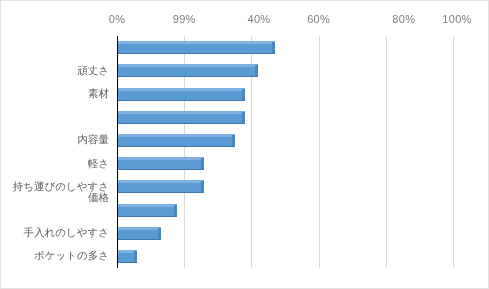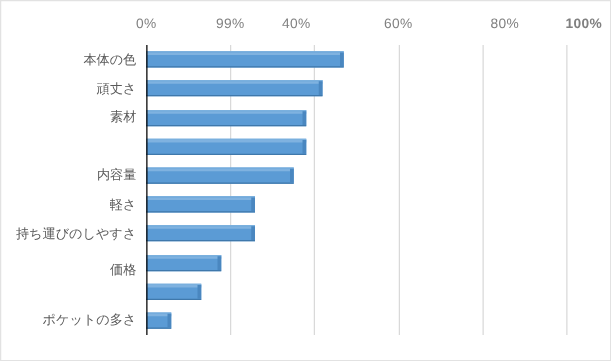--- a/index.html
+++ b/index.html
@@ -114,34 +114,34 @@
   }
 </style>
 </head>
 <body>
 
 <div id="chart-frame">
 
   <div id="x-axis-labels">
       <span class="x-tick-label" style="left: 0px;">0%</span>
       <span class="x-tick-label" style="left: 67.2px;">99%</span>
-      <span class="x-tick-label" style="left: 120px;">40%</span>
+      <span class="x-tick-label" style="left: 142px;">40%</span>
       <span class="x-tick-label" style="left: 201.6px;">60%</span>
       <span class="x-tick-label" style="left: 268.8px; margin-left: 18px;">80%</span>
-      <span class="x-tick-label" style="left: 350px; font-weight: bold;">100%</span>
+      <span class="x-tick-label" style="left: 340px;">100%</span>
     </div>
 
   <div id="y-axis-labels">
-      <div class="y-cat-label" style="top: 11.6px;">本体の色</div>
       <div class="y-cat-label" style="top: 34.8px;">頑丈さ</div>
       <div class="y-cat-label" style="top: 58px; font-family: Liberation Serif, serif;">素材</div>
       <div class="y-cat-label" style="top: 104.4px; margin-left: 12px;">内容量</div>
       <div class="y-cat-label" style="top: 127.6px; padding-left: 16px;">軽さ</div>
       <div class="y-cat-label" style="top: 150.8px;">持ち運びのしやすさ</div>
-      <div class="y-cat-label" style="top: 180px; text-align: right;">価格</div>
+      <div class="y-cat-label" style="top: 162px; text-align: right;">価格</div>
+      <div class="y-cat-label" style="top: 197.2px;">手入れのしやすさ</div>
       <div class="y-cat-label" style="top: 220.4px; margin-left: 27px;">ポケットの多さ</div>
     </div>
 
   <div id="plot-area">
     <div id="gridline-group">
         <div class="gridline zero-line" style="left: 0px;"></div>
         <div class="gridline" style="left: 67.2px;"></div>
         <div class="gridline" style="left: 134.4px;"></div>
         <div class="gridline" style="left: 201.6px;"></div>
         <div class="gridline" style="left: 268.8px;"></div>

